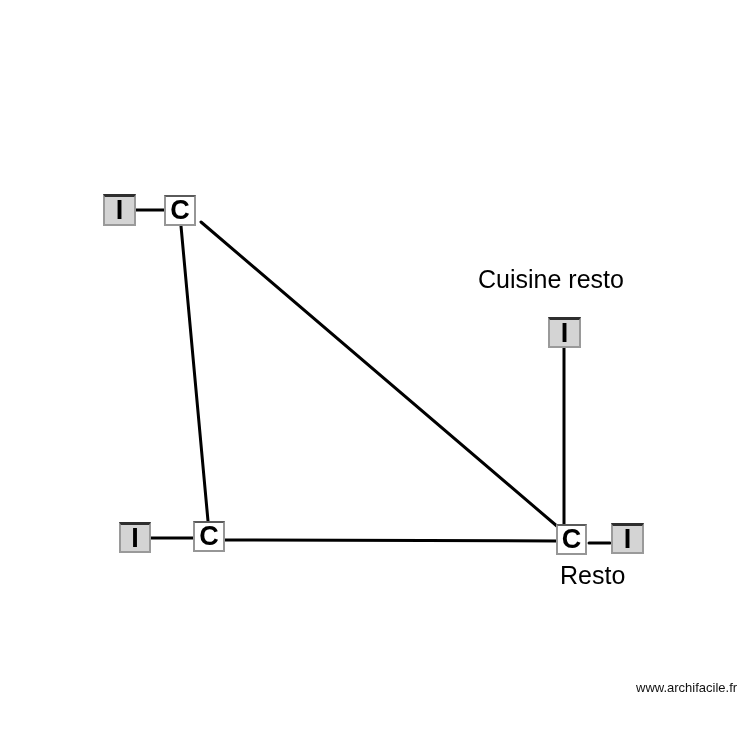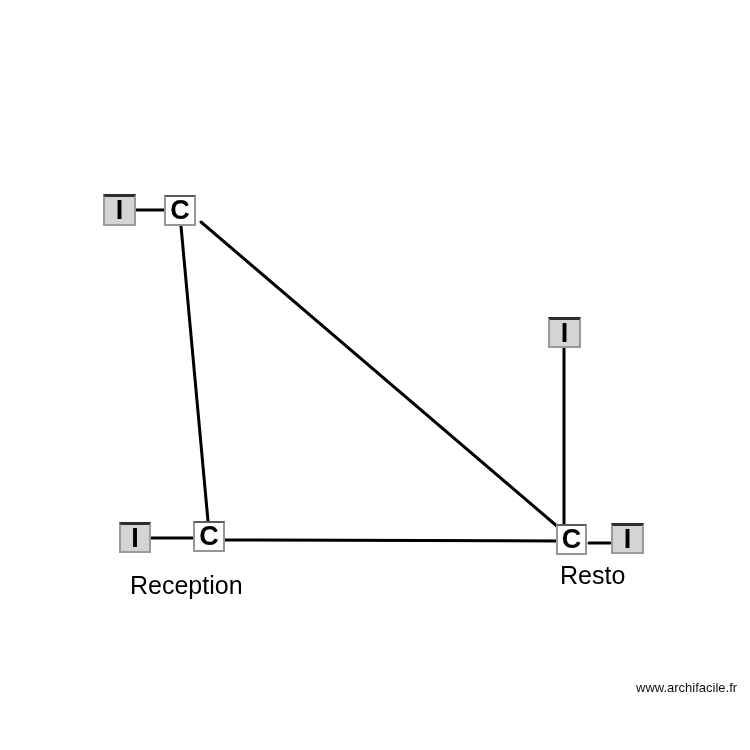--- a/index.html
+++ b/index.html
@@ -103,18 +103,18 @@
   <div class="node connection" style="left: 193px; top: 521px; width: 32px; height: 31px;">
     <span>C</span>
   </div>
   <div class="node connection" style="left: 556px; top: 524px; width: 31px; height: 31px;">
     <span>C</span>
   </div>
   <div class="node switch" style="left: 611px; top: 523px; width: 33px; height: 31px;">
     <span>I</span>
   </div>
 
-  <div class="room-label" style="left: 130px; top: 571px;">Reception</div>
+  <div class="room-label" style="left: 478px; top: 265px;">Cuisine resto</div>
   <div class="room-label" style="left: 560px; top: 561px; text-align: right;">Resto</div>
 
   <div class="watermark" style="left: 636px; top: 680px;">www.archifacile.fr</div>
 
 </div>
 
 </body></html>

